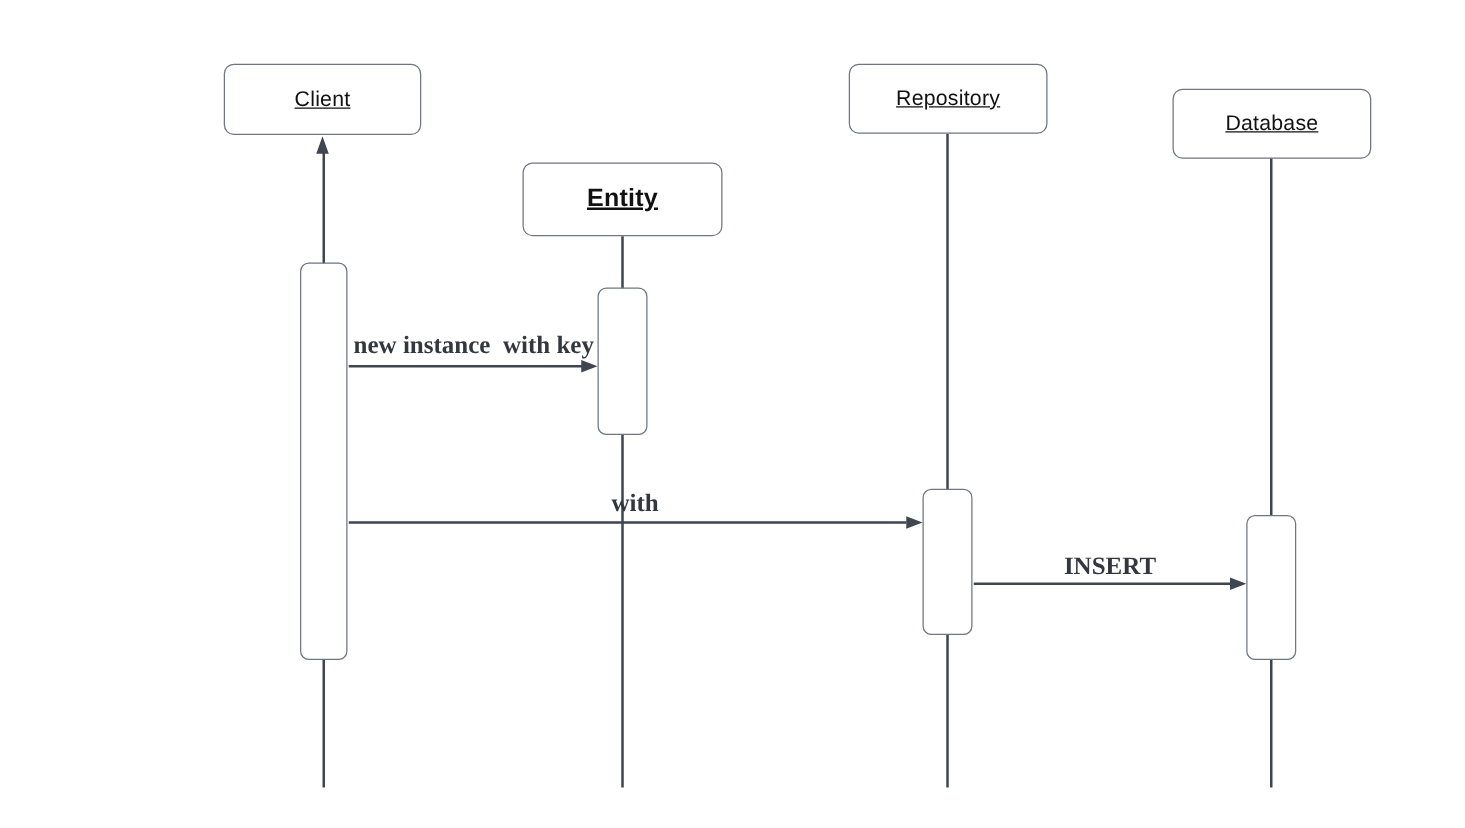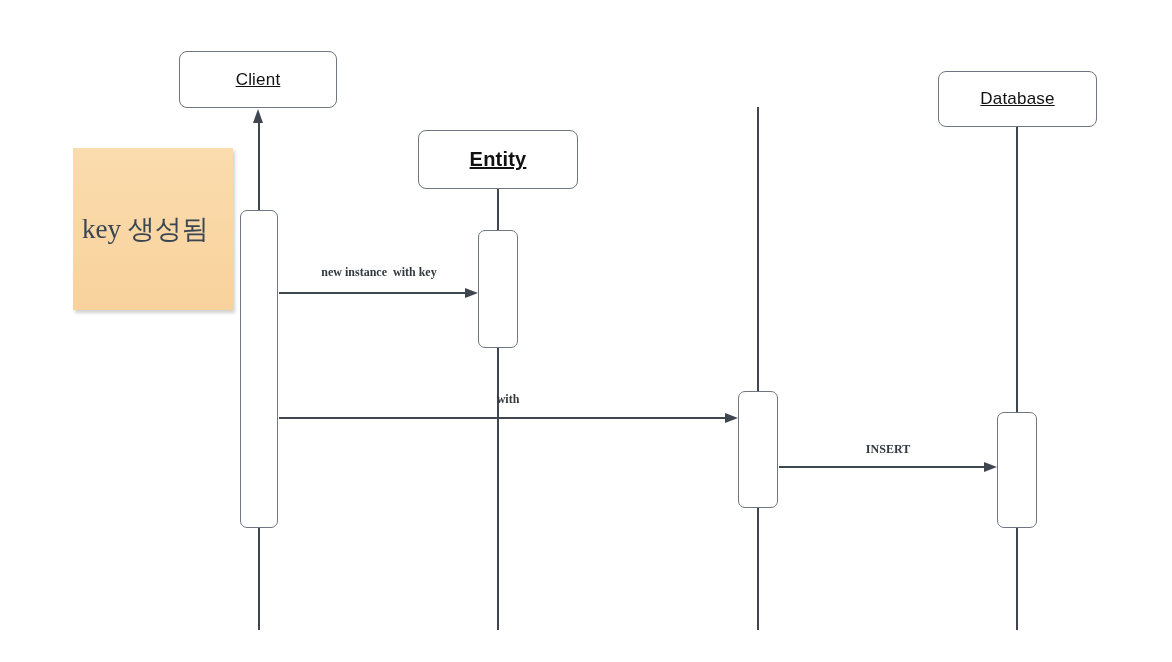--- a/index.html
+++ b/index.html
@@ -82,21 +82,21 @@
     border-left: 5.5px solid transparent;
     border-right: 5.5px solid transparent;
     border-bottom: 14px solid #3f4650;
     z-index: 4;
   }
   .msg-label {
     position: absolute;
     transform: translateX(-50%);
     font-family: "Liberation Serif", serif;
     font-weight: bold;
-    font-size: 12px;
+    font-size: 20px;
     color: #33383f;
     white-space: pre;
     z-index: 5;
   }
   .msg1-line  { left: 279px; top: 292px; width: 187px; }
   .msg1-arrow { left: 465px; top: 288px; }
   .msg1-label { left: 379px; top: 265px; }
   .msg2-line  { left: 279px; top: 417px; width: 446px; }
   .msg2-arrow { left: 725px; top: 413px; }
   .msg2-label { left: 508px; top: 392px; }
@@ -122,41 +122,41 @@
     color: #3a4552;
     padding-left: 9px;
     white-space: pre;
   }
 </style>
 </head>
 <body>
 
 <div class="canvas">
 
-  <div class="note">
-    <span class="note-text">key 생성됨</span>
-  </div>
 
   <div class="lifeline line-client"></div>
   <div class="lifeline line-entity"></div>
   <div class="lifeline line-repository"></div>
   <div class="lifeline line-database"></div>
 
   <div class="arrow-up client-return-arrow"></div>
 
   <div class="activation act-client"></div>
   <div class="activation act-entity"></div>
   <div class="activation act-repository"></div>
   <div class="activation act-database"></div>
 
   <div class="actor-box box-entity">
     <span class="actor-label bold">Entity</span>
   </div>
   <div class="actor-box box-client">
     <span class="actor-label">Client</span>
+  </div>
+  <div class="actor-box box-repository">
+    <span class="actor-label">Repository</span>
   </div>
   <div class="actor-box box-database">
     <span class="actor-label">Database</span>
   </div>
 
   <div class="msg-line msg1-line"></div>
   <div class="arrow-right msg1-arrow"></div>
   <div class="msg-label msg1-label">new instance  with key</div>
 
   <div class="msg-line msg2-line"></div>

